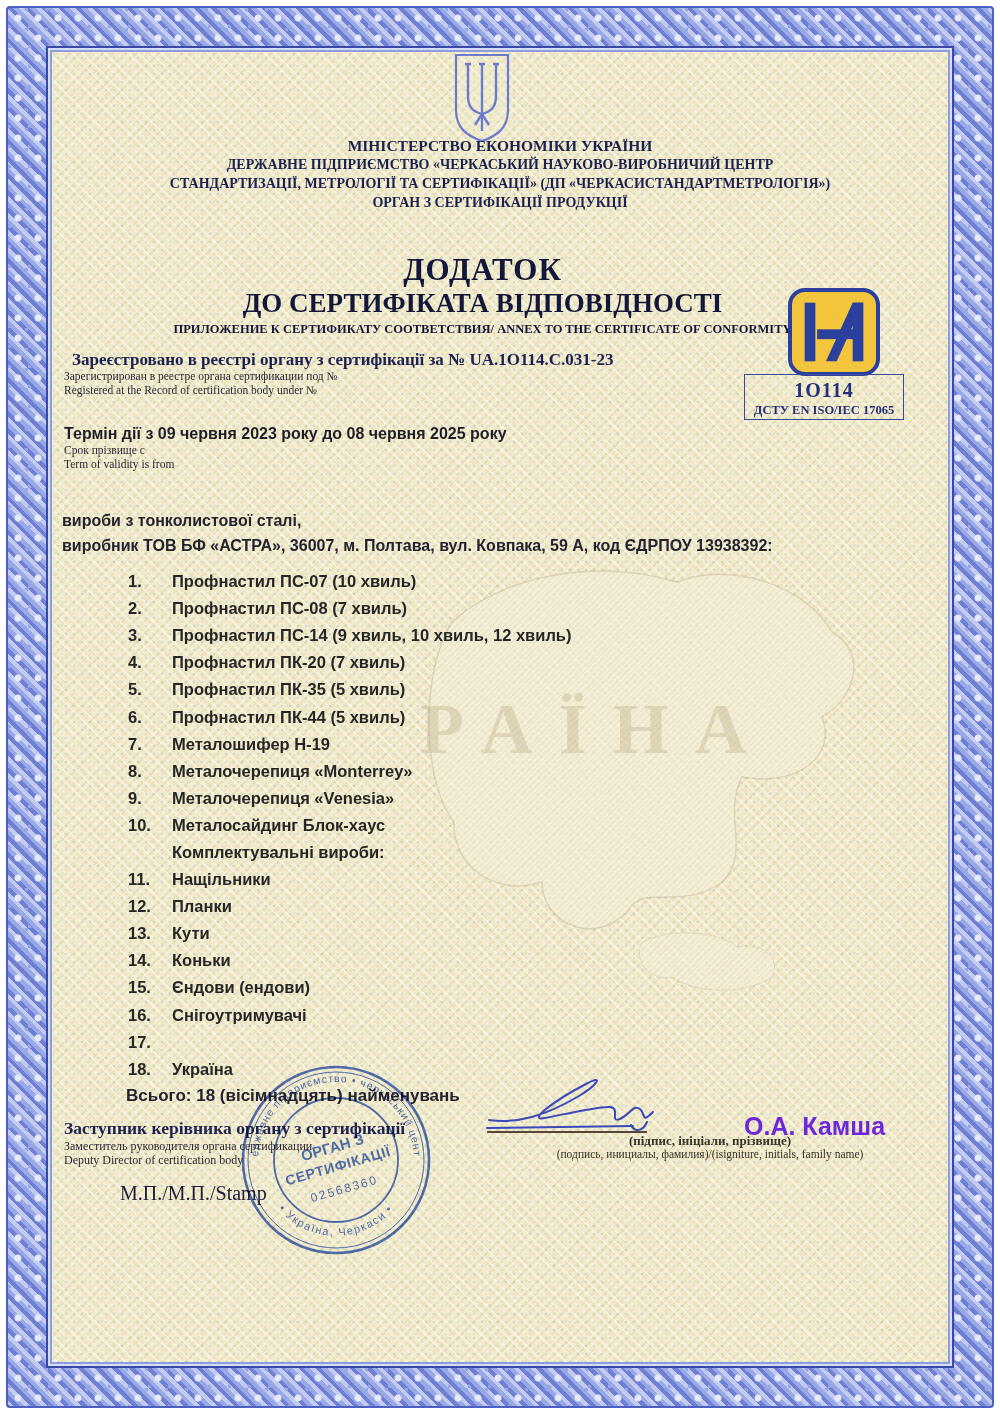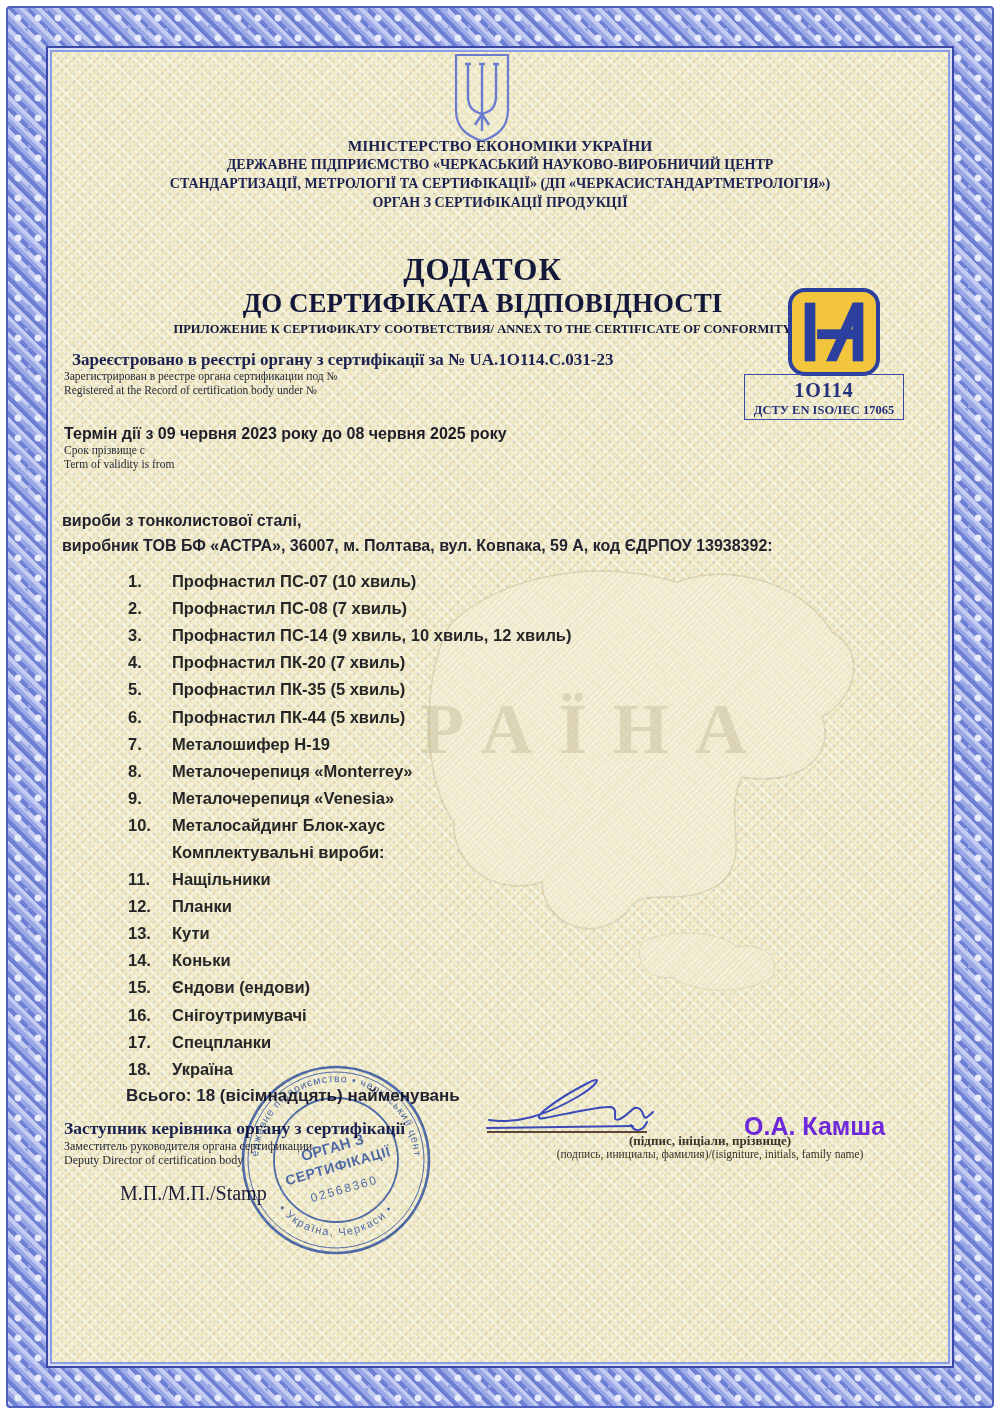--- a/index.html
+++ b/index.html
@@ -227,21 +227,20 @@
     <div class="row">
         <span class="num">15.</span>
         <span class="txt">Єндови (ендови)</span>
       </div>
     <div class="row">
         <span class="num">16.</span>
         <span class="txt">Снігоутримувачі</span>
       </div>
     <div class="row">
         <span class="num">17.</span>
-        <span class="txt">Спецпланки</span>
       </div>
     <div class="row">
         <span class="num">18.</span>
         <span class="txt">Україна</span>
       </div>
   </div>
 
   <div class="abs total sansB z2">Всього: 18 (вісімнадцять) найменувань</div>
 
   <div class="abs sig-title z2">

